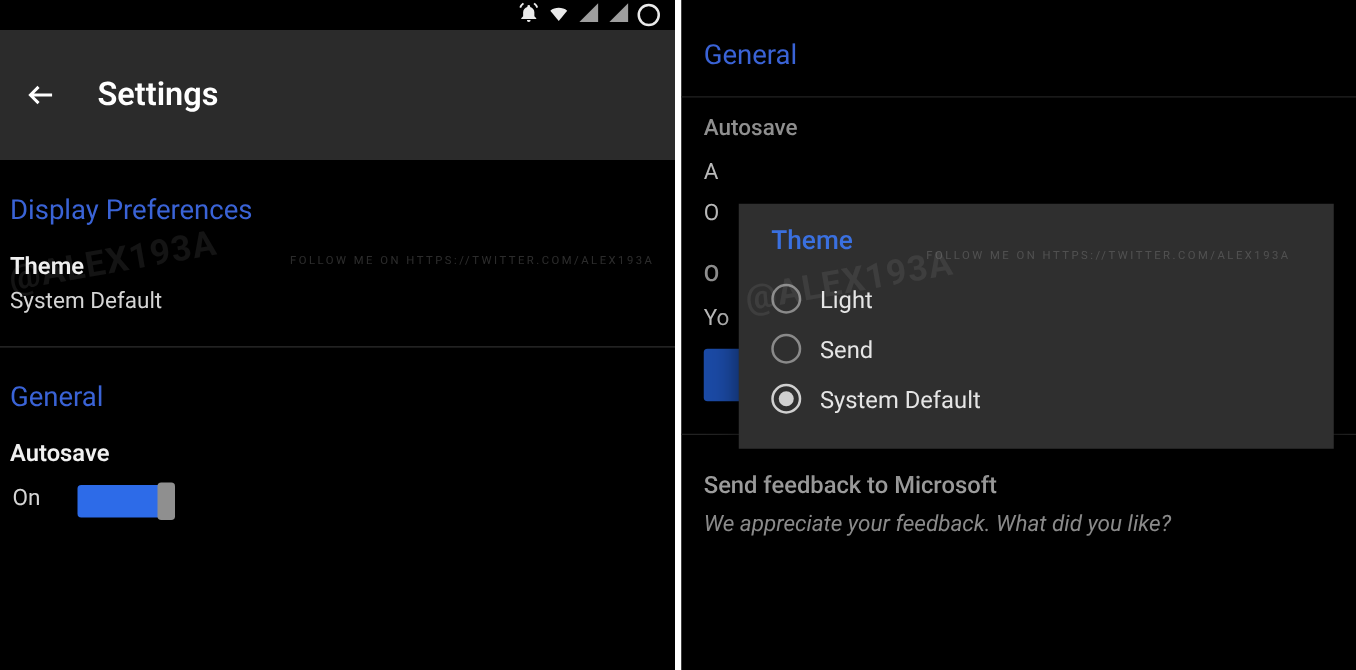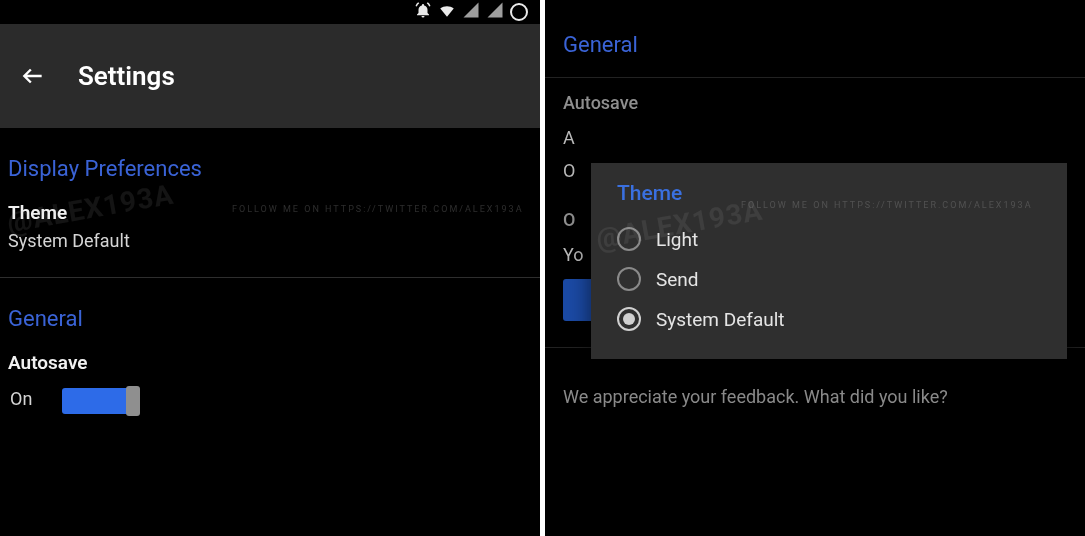--- a/index.html
+++ b/index.html
@@ -101,21 +101,21 @@
   }
   .r-sep { border-top: 1px solid #222; }
   .r-sub { color: #8f8f8f; font-size: 18px; padding: 14px 18px 8px 18px; font-weight: 500; }
   .r-line { color: #b9b9b9; font-size: 18px; padding: 6px 18px 6px 18px; }
   .r-btn {
     margin: 8px 18px 0 18px; width: 82px; height: 42px;
     background: #1b4aa5; border-radius: 3px;
   }
   .r-feedback { padding: 28px 18px 8px 18px; }
   .r-feedback .t { color: #9c9c9c; font-size: 19px; font-weight: 500; }
-  .r-feedback .s { color: #8a8a8a; font-size: 18px; margin-top: 10px; }
+  .r-feedback .s { color: #8a8a8a; font-size: 18px; margin-top: 10px; font-style: italic; }
 
   
   .dialog {
     position: absolute;
     left: 46px; right: 18px; top: 163px;
     background: #2f2f2f;
     box-shadow: 0 8px 22px rgba(0,0,0,0.6);
     padding: 18px 26px 20px 26px;
   }
   .dialog-title { color: #3a70e0; font-size: 21px; font-weight: 500; margin-bottom: 14px; }
@@ -201,20 +201,21 @@
   <div class="r-sep"></div>
   <div class="r-sub">Autosave</div>
   <div class="r-line">A</div>
   <div class="r-line">O</div>
   <div style="height:18px"></div>
   <div class="r-sub" style="padding-top:4px">O</div>
   <div class="r-line">Yo</div>
   <div class="r-btn"></div>
   <div class="r-sep" style="margin-top:26px"></div>
   <div class="r-feedback">
+    <div class="t">Send feedback to Microsoft</div>
     <div class="s">We appreciate your feedback.  What did you like?</div>
   </div>
 
   <div class="dialog">
     <div class="dialog-title">Theme</div>
     <div class="opt">
       <div class="radio"></div>
       <div class="opt-label">Light</div>
     </div>
     <div class="opt">

